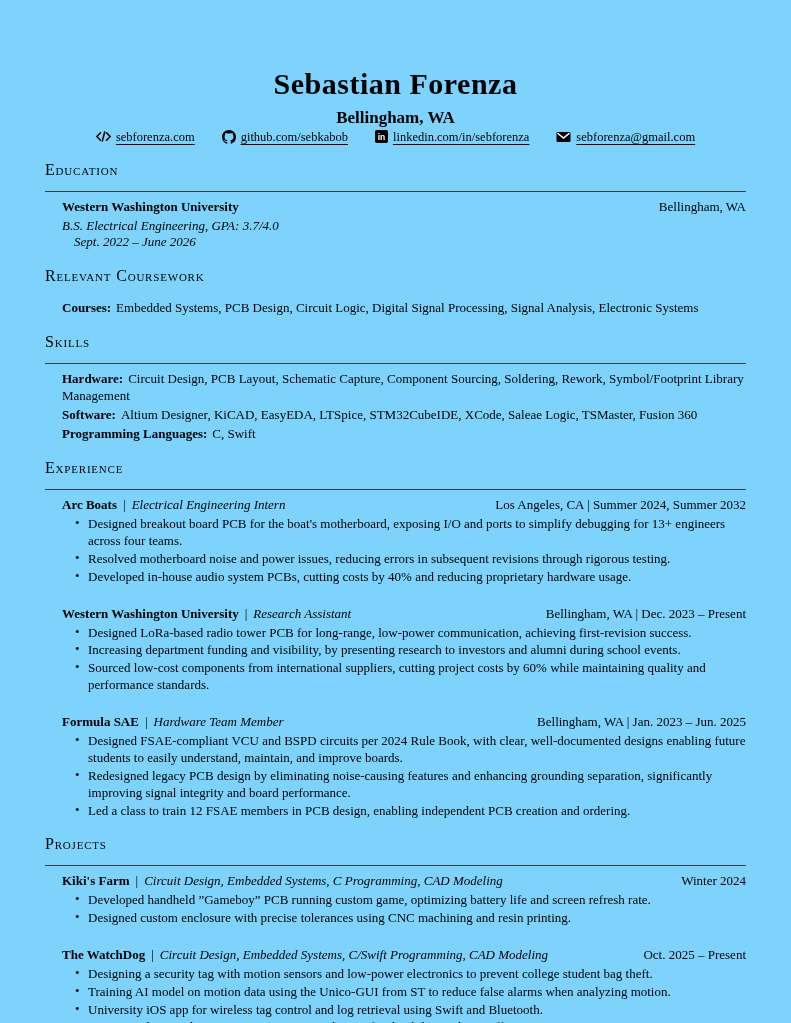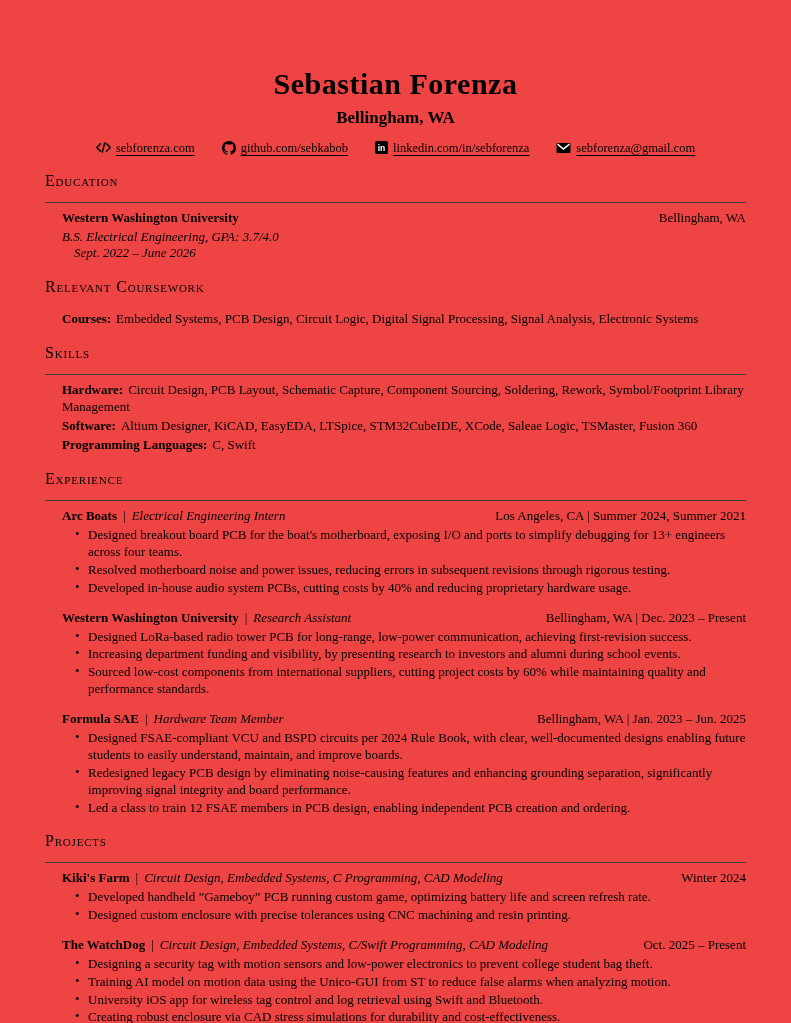--- a/index.html
+++ b/index.html
@@ -1,52 +1,52 @@
 <!DOCTYPE html>
 <html><head>
 <meta charset="utf-8">
 <style>
   * { box-sizing: border-box; }
   html, body { margin: 0; padding: 0; background: #ffffff; }
   .page {
     width: 791px; height: 1023px; margin: 0 auto;
-    background: #ef4444; color: #000;
+    background: #7dd3fc; color: #000;
     font-family: "Liberation Serif", serif;
     font-size: 13px; line-height: 1.3;
     padding: 68px 45px 30px 45px;
     position: relative; overflow: hidden;
   }
   
   .name {
     margin: 0; text-align: center;
     font-size: 30px; font-weight: 700; letter-spacing: 0.5px; line-height: 1.05;
   }
   .header-loc {
     text-align: center; font-size: 17px; font-weight: 700; margin-top: 7px;
   }
   .contacts {
     display: flex; justify-content: center; align-items: center;
-    gap: 27px; margin-top: 11px; font-size: 12.5px;
+    gap: 27px; font-size: 12.5px;
   }
   .contact {
     display: inline-flex; align-items: center; gap: 5px;
     color: #000; text-decoration: none; cursor: pointer;
   }
   .contact .txt { text-decoration: underline; text-underline-offset: 2.5px; }
   .icon { display: inline-flex; align-items: center; }
   .icon svg { display: block; }
   
   .sec-head {
     font-size: 16px; font-weight: 400; font-variant: small-caps;
     letter-spacing: 0.8px; margin: 15px 0 7px 0; padding-bottom: 10px;
     border-bottom: 1.2px solid #3c3c3c;
   }
   .sec-head.no-rule { border-bottom: none; margin-bottom: 3px; }
   .sec-body { padding-left: 17px; }
-  .entry { margin-top: 13px; }
+  .entry { margin-top: 20px; }
   .entry:first-child { margin-top: 0; }
   .entry-head { display: flex; justify-content: space-between; align-items: flex-end; }
   .entry-head .lhs { min-width: 0; }
   .org { font-weight: 700; }
   .role { font-style: italic; }
   .sep { margin: 0 6px; }
   .rhs { white-space: nowrap; margin-left: 12px; }
   .entry-sub { display: flex; justify-content: space-between; font-style: italic; margin-top: 2px; flex-direction: column; }
   ul.bullets { margin: 2px 0 0 0; padding: 0 0 0 13px; list-style: none; }
   ul.bullets li { position: relative; padding-left: 13px; margin: 0 0 1px 0; }
@@ -143,21 +143,21 @@
 
   <section>
     <div class="sec-head">Experience</div>
     <div class="sec-body">
 
       <div class="entry">
         <div class="entry-head">
           <span class="lhs">
             <span class="org">Arc Boats</span><span class="sep">|</span><span class="role">Electrical Engineering Intern</span>
           </span>
-          <span class="rhs">Los Angeles, CA | Summer 2024, Summer 2021</span>
+          <span class="rhs">Los Angeles, CA | Summer 2024, Summer 2032</span>
         </div>
         <ul class="bullets">
           <li>Designed breakout board PCB for the boat's motherboard, exposing I/O and ports to simplify debugging for 13+ engineers across four teams.</li>
           <li>Resolved motherboard noise and power issues, reducing errors in subsequent revisions through rigorous testing.</li>
           <li>Developed in-house audio system PCBs, cutting costs by 40% and reducing proprietary hardware usage.</li>
         </ul>
       </div>
 
       <div class="entry">
         <div class="entry-head">

